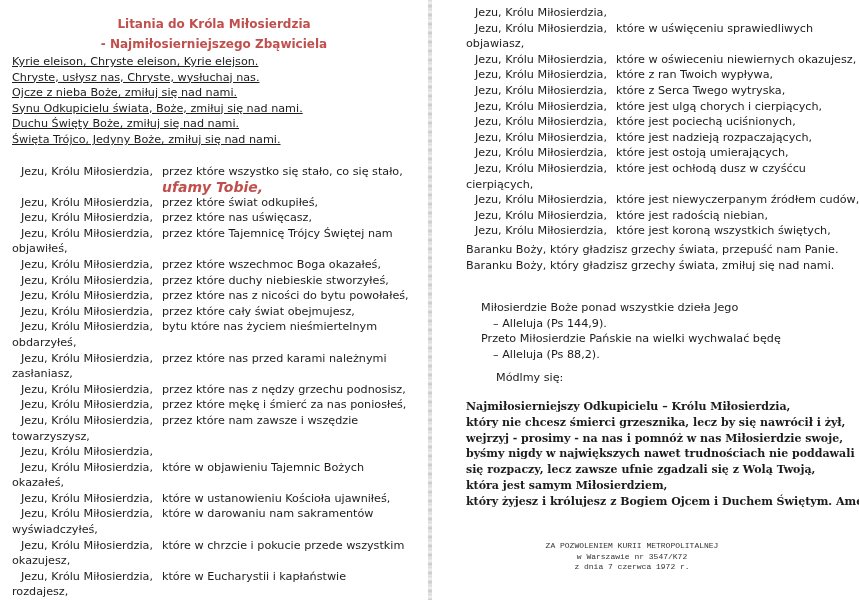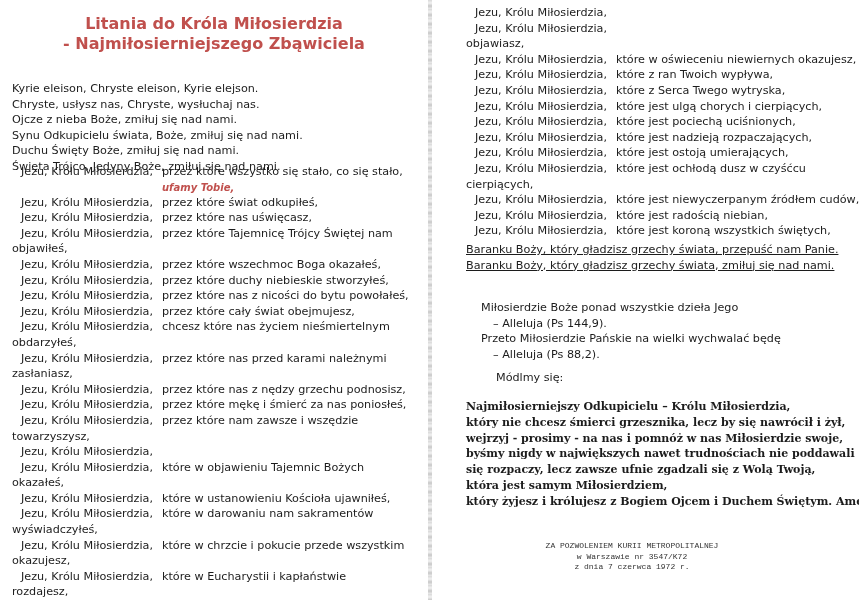--- a/index.html
+++ b/index.html
@@ -13,30 +13,30 @@
   .page { position: absolute; top: 0; height: 600px; }
   .page-left { left: 0; width: 428px; }
   .page-right { left: 432px; width: 427px; }
   .fold {
     position: absolute; left: 428px; top: 0; width: 4px; height: 600px;
     background: repeating-linear-gradient(180deg, #d8d8d8 0px, #f2f2f2 3px, #c8c8c8 6px, #ececec 9px);
   }
   .title {
     position: absolute; left: 0; width: 428px; top: 14px;
     text-align: center; color: #c0504d; font-weight: bold;
-    font-size: 16px; line-height: 20px;
+    font-size: 12px; line-height: 20px;
   }
   .block { position: absolute; font-size: 11.2px; line-height: 15.6px; white-space: nowrap; }
-  .kyrie { left: 12px; top: 81px; }
+  .kyrie { left: 12px; top: 54px; text-decoration: underline; }
   .lit-left { left: 12px; top: 164px; }
   .lit-right { left: 34px; top: 5px; }
   .row { display: flex; text-align: center; }
   .row .a { width: 150px; flex: none; }
-  .resp { padding-left: 150px; color: #c0504d; font-style: italic; font-weight: bold; font-size: 10px; line-height: 15px; }
-  .agnus { left: 34px; top: 242px; text-decoration: underline; }
+  .resp { padding-left: 150px; color: #c0504d; font-style: italic; font-weight: bold; font-size: 14px; line-height: 15px; }
+  .agnus { left: 34px; top: 242px; }
   .verses { left: 49px; top: 300px; }
   .verses .ind { padding-left: 12px; }
   .modlmy { left: 64px; top: 370px; }
   .prayer { left: 34px; top: 399px; font-weight: bold; font-family: "DejaVu Serif", serif; font-size: 11px; line-height: 15.8px; }
   .imprimatur {
     position: absolute; left: 70px; width: 260px; top: 541px;
     text-align: center; font-family: Liberation Mono, monospace; font-size: 8px; line-height: 10.5px; color: #333;
   }
 </style>
 </head>
@@ -87,21 +87,21 @@
       <div class="row">
         <span class="a">Jezu, Królu Miłosierdzia,</span>
         <span>przez które nas z nicości do bytu powołałeś,</span>
       </div>
       <div class="row">
         <span class="a">Jezu, Królu Miłosierdzia,</span>
         <span>przez które cały świat obejmujesz,</span>
       </div>
       <div class="row">
         <span class="a">Jezu, Królu Miłosierdzia,</span>
-        <span>chcesz które nas życiem nieśmiertelnym</span>
+        <span>bytu które nas życiem nieśmiertelnym</span>
       </div>
       <div class="cont">obdarzyłeś,</div>
       <div class="row">
         <span class="a">Jezu, Królu Miłosierdzia,</span>
         <span>przez które nas przed karami należnymi</span>
       </div>
       <div class="cont">zasłaniasz,</div>
       <div class="row">
         <span class="a">Jezu, Królu Miłosierdzia,</span>
         <span>przez które nas z nędzy grzechu podnosisz,</span>
@@ -147,20 +147,21 @@
 
 <div class="fold"></div>
 
 <div class="page page-right">
   <div class="block lit-right" id="lit-right">
       <div class="row">
         <span class="a">Jezu, Królu Miłosierdzia,</span>
       </div>
       <div class="row">
         <span class="a">Jezu, Królu Miłosierdzia,</span>
+        <span>które w uświęceniu sprawiedliwych</span>
       </div>
       <div class="cont">objawiasz,</div>
       <div class="row">
         <span class="a">Jezu, Królu Miłosierdzia,</span>
         <span>które w oświeceniu niewiernych okazujesz,</span>
       </div>
       <div class="row">
         <span class="a">Jezu, Królu Miłosierdzia,</span>
         <span>które z ran Twoich wypływa,</span>
       </div>

